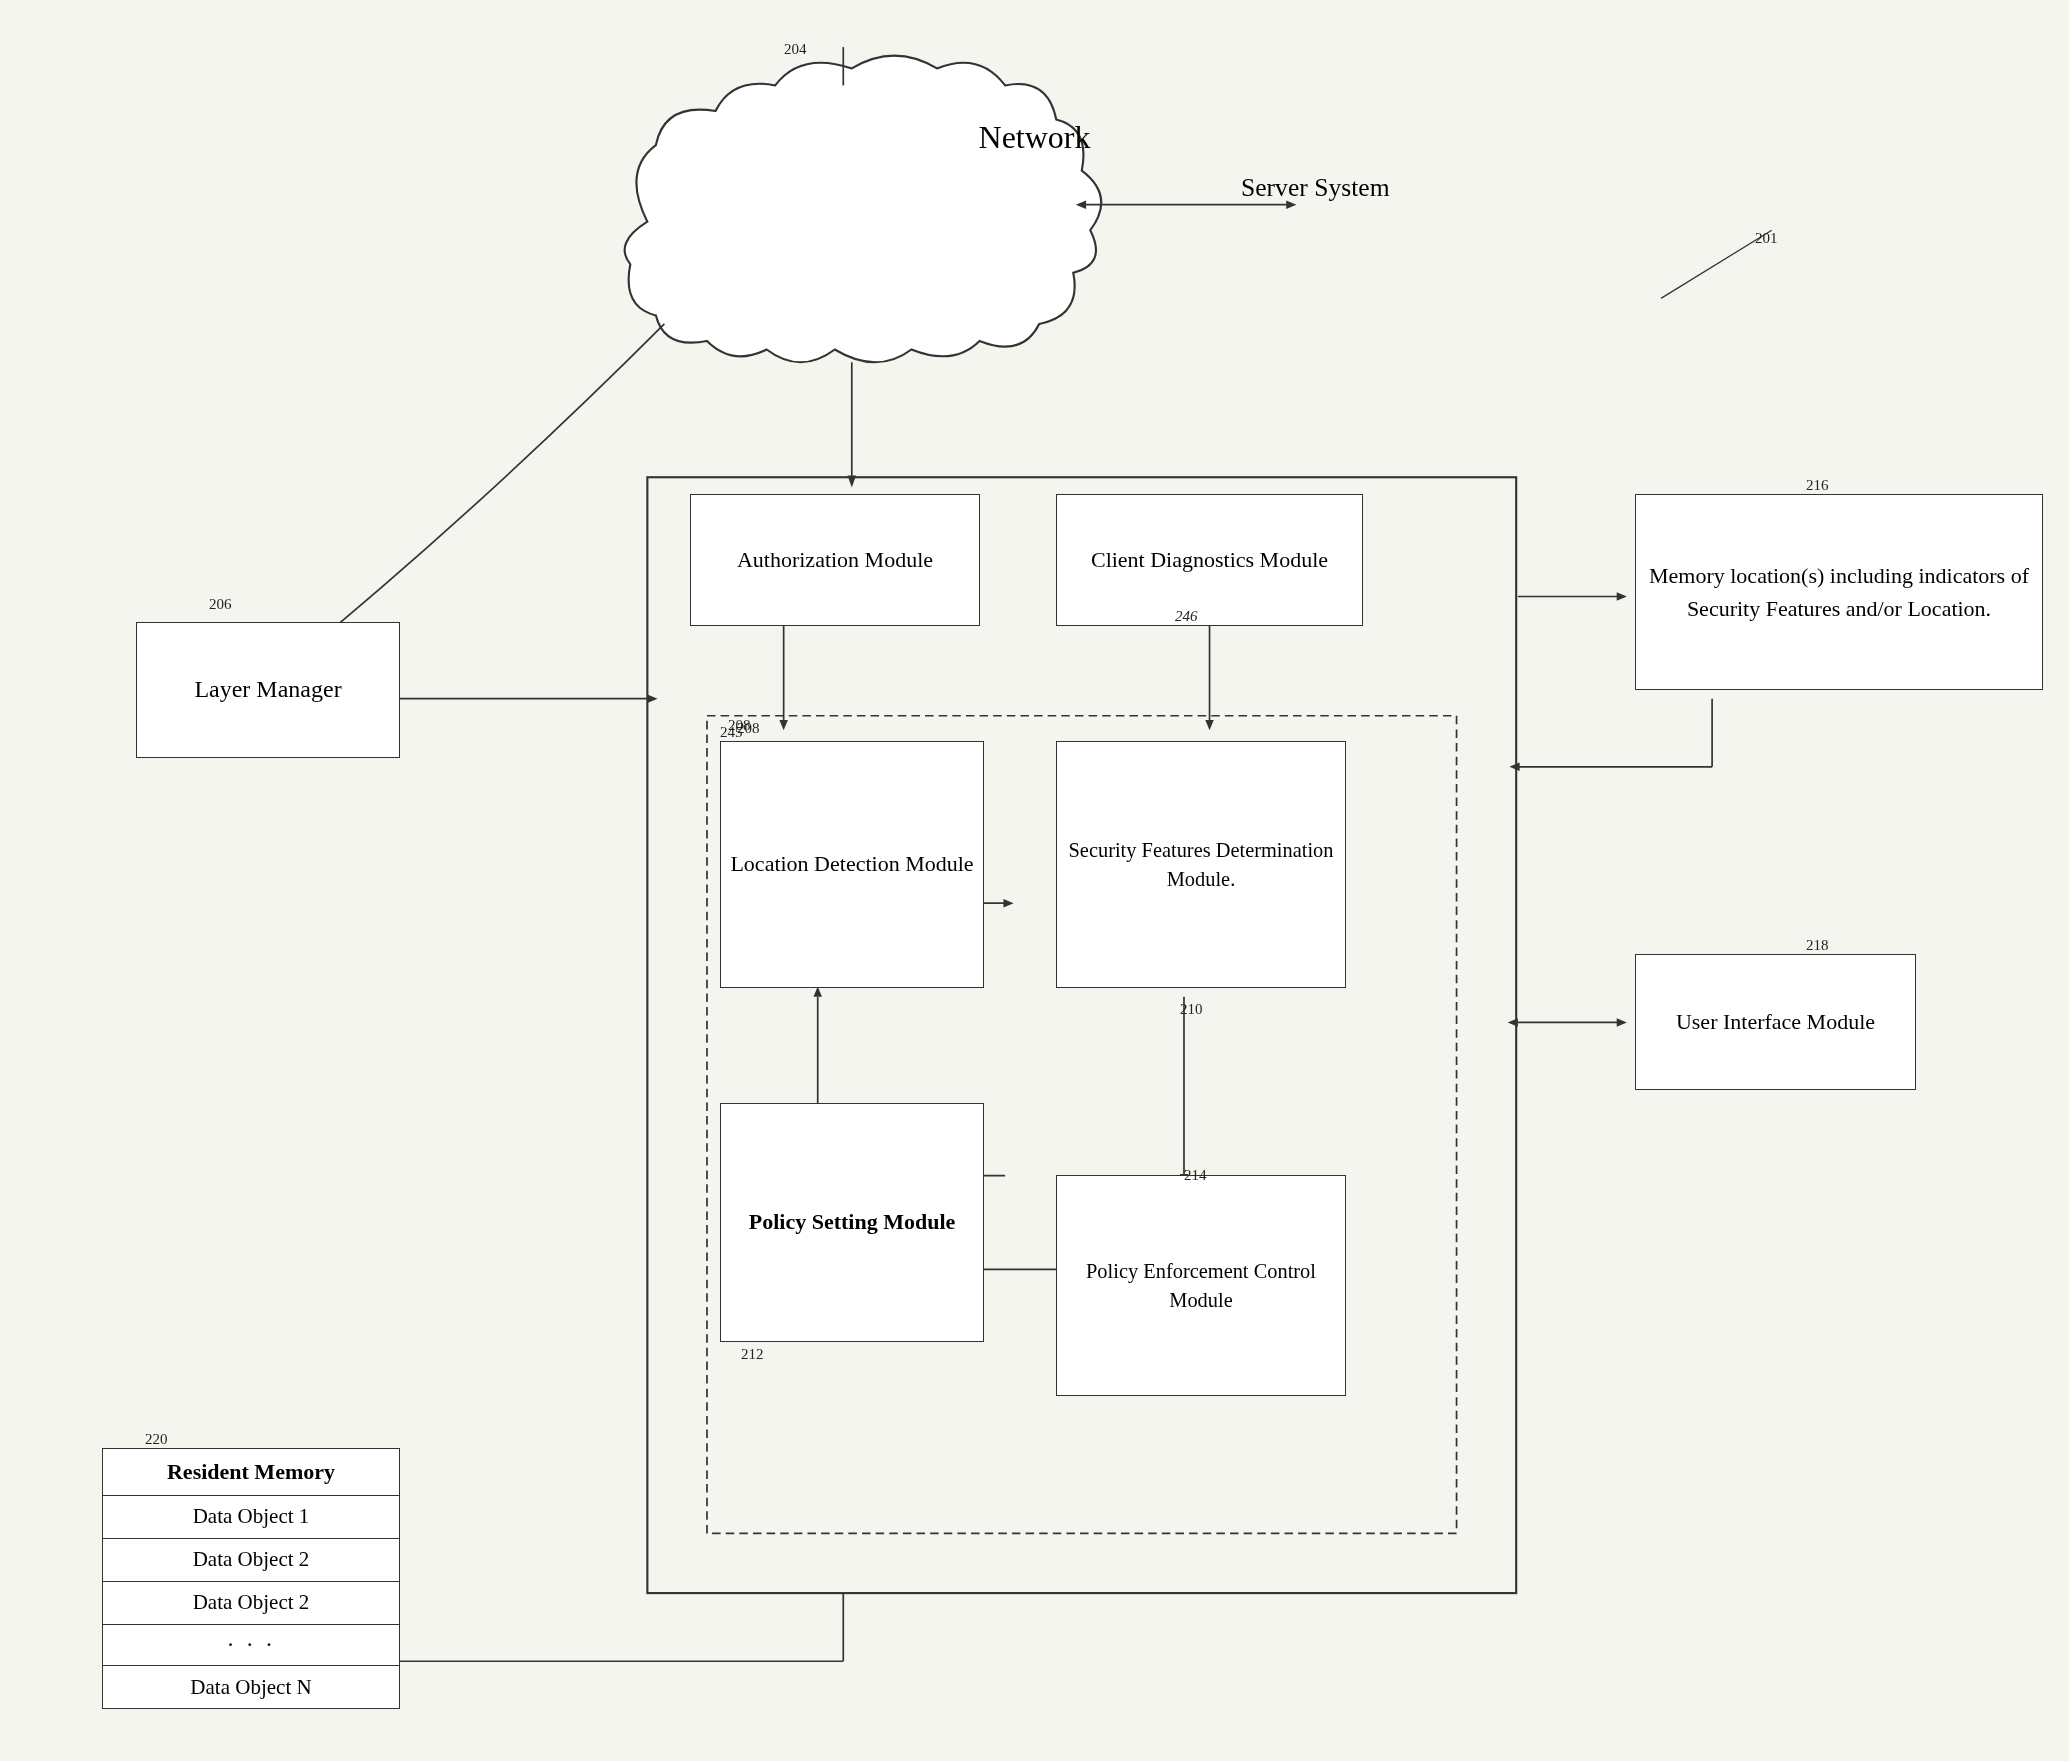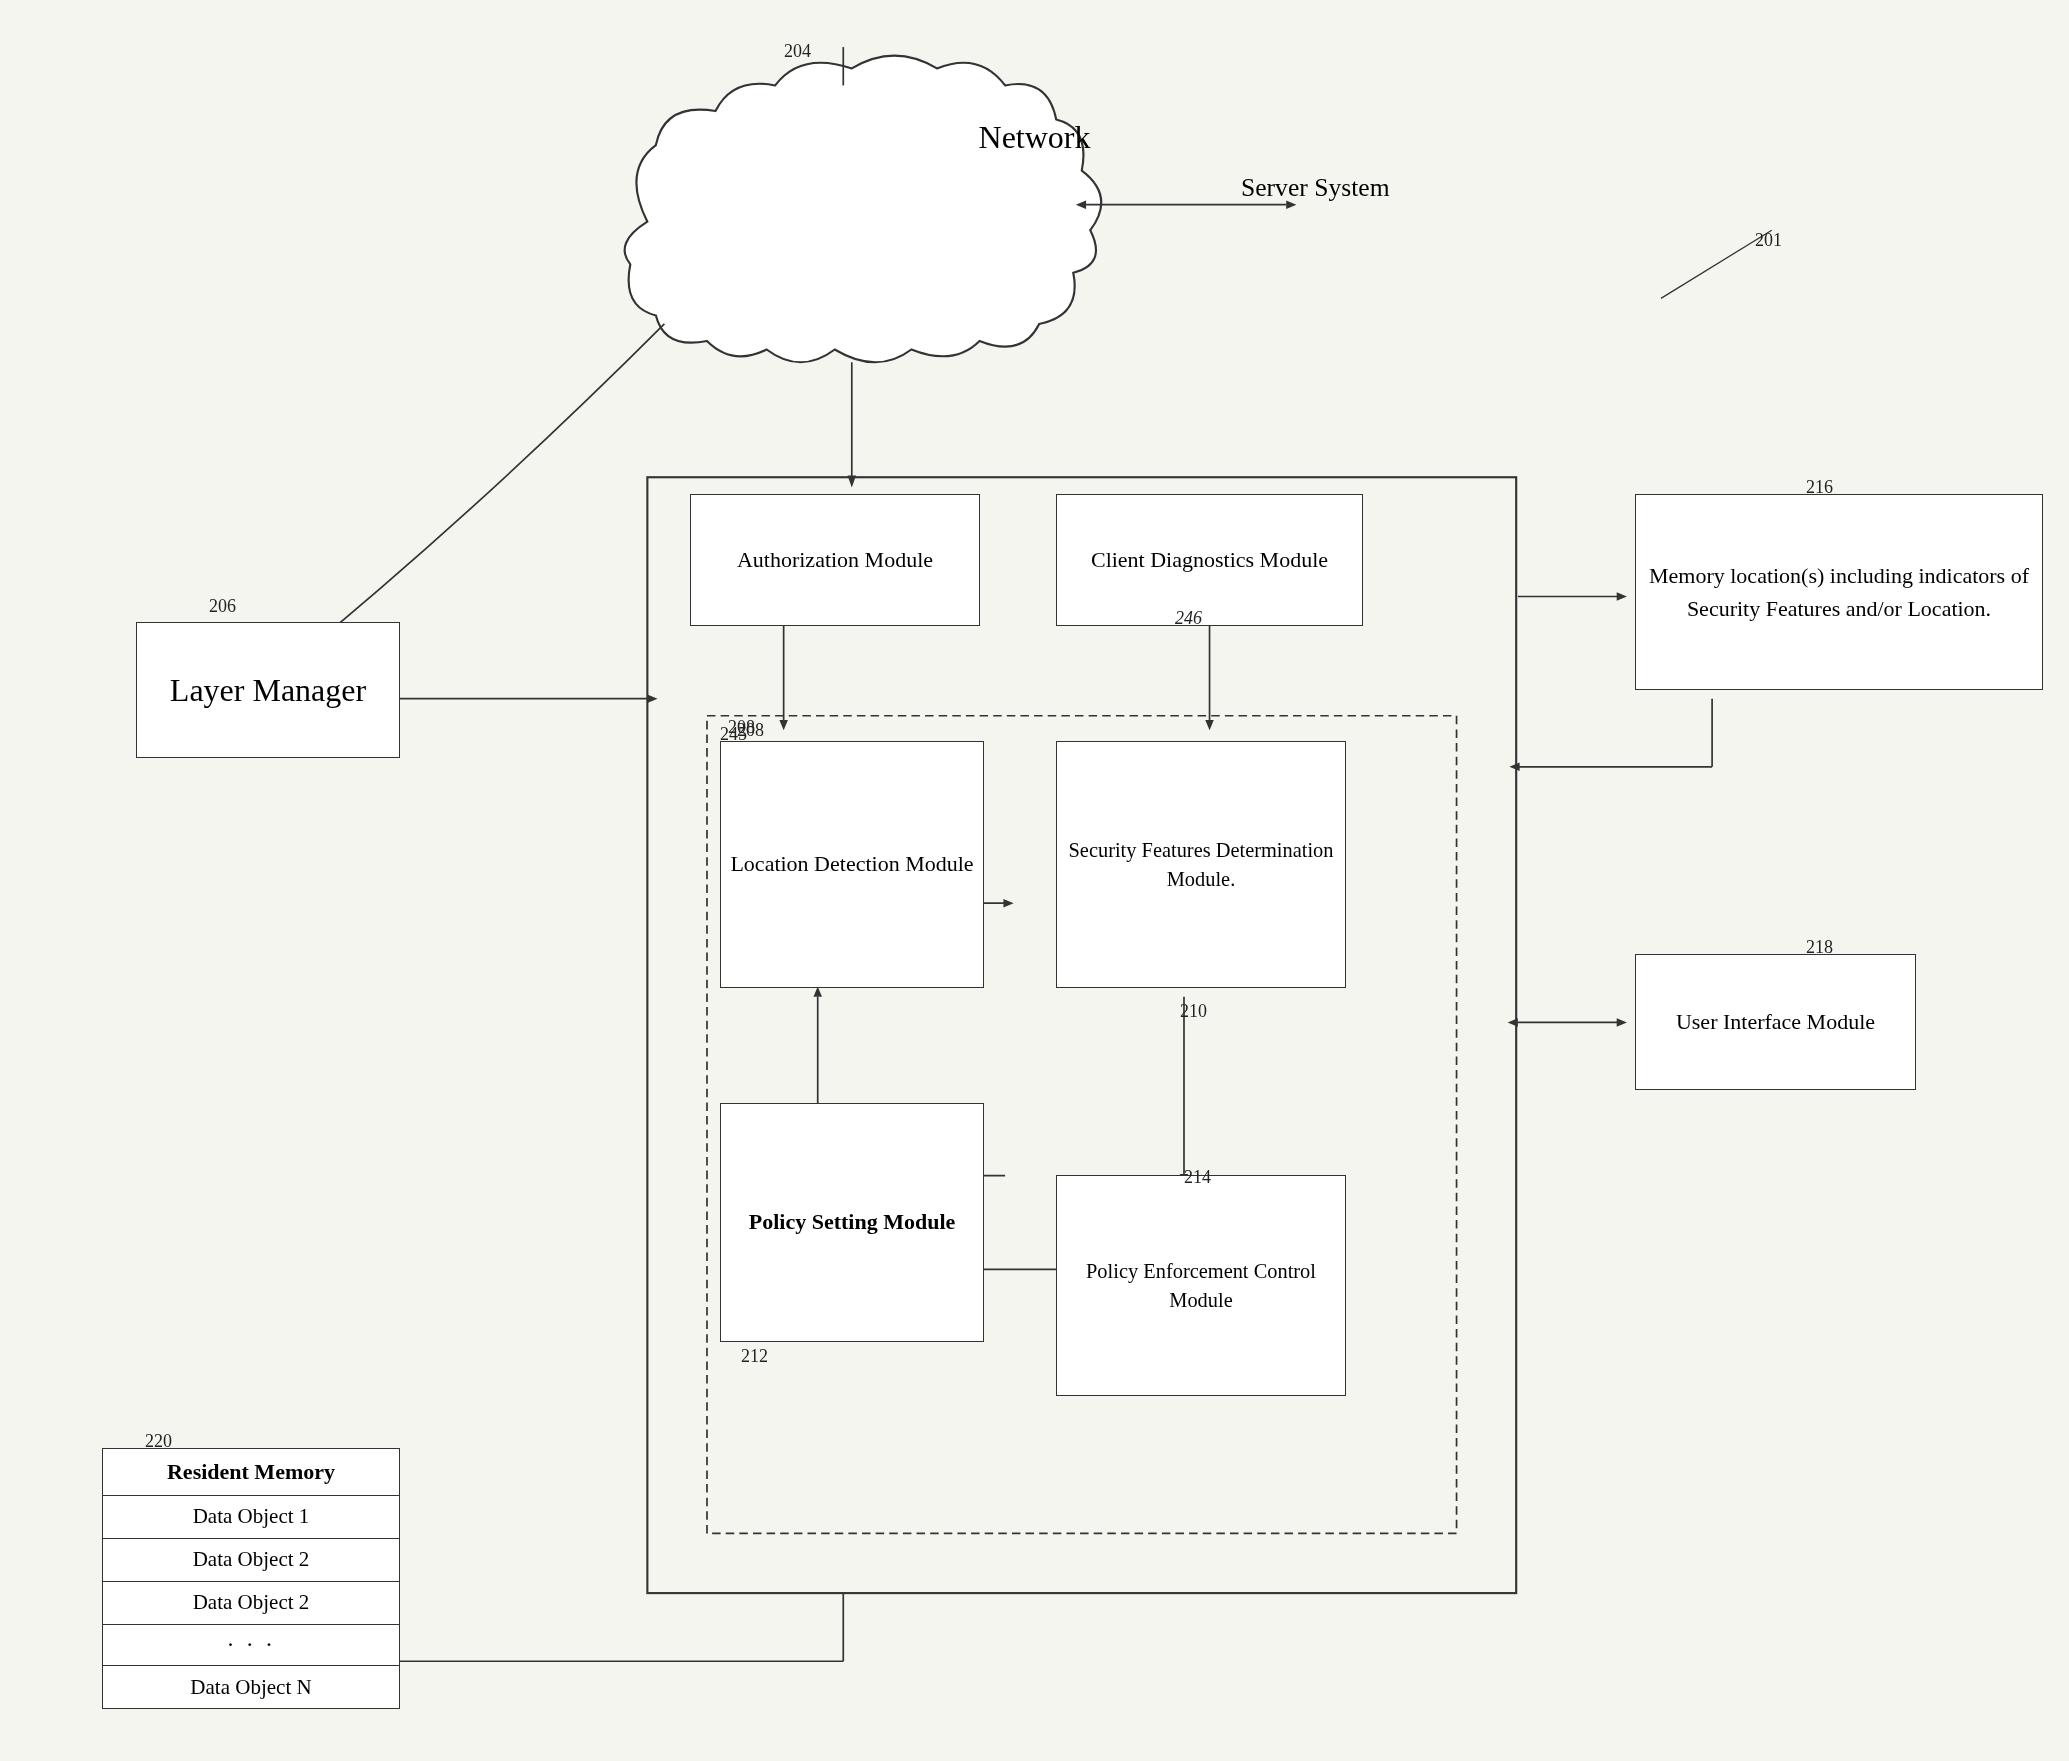--- a/index.html
+++ b/index.html
@@ -39,21 +39,21 @@
       font-weight: normal;
       text-align: center;
       top: 119px;
       left: 0;
       width: 100%;
     }
 
     
     .ref-label {
       position: absolute;
-      font-size: 18px;
+      font-size: 15px;
       color: #222;
     }
 
     
     .arrows-svg {
       position: absolute;
       top: 0; left: 0;
       width: 2069px;
       height: 1762px;
       pointer-events: none;
@@ -161,21 +161,21 @@
   </svg>
 
   <div class="cloud-label">Network</div>
 
   <div class="ref-label" style="top:41px; left:784px;">204</div>
   <div class="ref-label" style="top:230px; left:1755px;">201</div>
 
   <div class="float-label" style="top:170px; left:1241px; font-size:25.6px;">Server
 System</div>
 
-  <div class="box" style="top:622px; left:136px; width:264px; height:136px; font-size:32px;">
+  <div class="box" style="top:622px; left:136px; width:264px; height:136px; font-size:24px;">
     <span>Layer Manager</span>
   </div>
   <div class="ref-label" style="top:596px; left:209px;">206</div>
 
   <div class="box" style="top:494px; left:690px; width:290px; height:132px; font-size:22px;">
     <span>Authorization
 Module</span>
   </div>
 
   <div class="box" style="top:494px; left:1056px; width:307px; height:132px; font-size:22px;">

